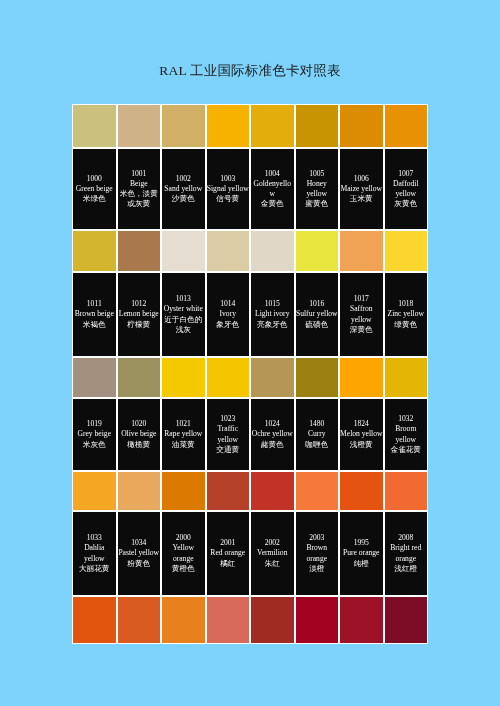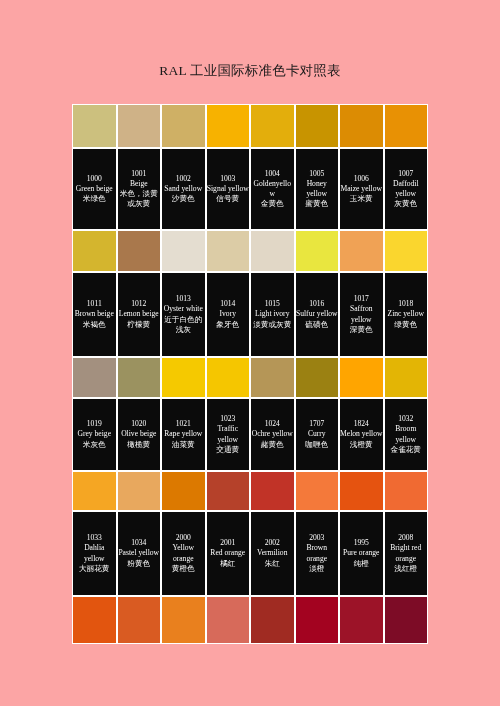--- a/index.html
+++ b/index.html
@@ -10,21 +10,21 @@
   body {
     width: 500px;
     height: 706px;
     font-family: "Liberation Serif", "DejaVu Serif", serif;
     overflow: hidden;
   }
   .page {
     position: relative;
     width: 500px;
     height: 706px;
-    background: #fca5a5;
+    background: #7dd3fc;
   }
   .doc-title {
     position: absolute;
     left: 0;
     top: 62px;
     width: 500px;
     text-align: center;
     font-family: "Liberation Serif", "DejaVu Serif", serif;
     font-size: 13.5px;
     color: #1a1a1a;
@@ -165,21 +165,21 @@
           <span class="lbl-cn">近于白色的浅灰</span>
         </td>
         <td class="label-cell">
           <span class="lbl-code">1014</span>
           <span class="lbl-en">Ivory</span>
           <span class="lbl-cn">象牙色</span>
         </td>
         <td class="label-cell">
           <span class="lbl-code">1015</span>
           <span class="lbl-en">Light ivory</span>
-          <span class="lbl-cn">淡黄或灰黄</span>
+          <span class="lbl-cn">亮象牙色</span>
         </td>
         <td class="label-cell">
           <span class="lbl-code">1016</span>
           <span class="lbl-en">Sulfur yellow</span>
           <span class="lbl-cn">硫磺色</span>
         </td>
         <td class="label-cell">
           <span class="lbl-code">1017</span>
           <span class="lbl-en">Saffron yellow</span>
           <span class="lbl-cn">深黄色</span>
@@ -221,21 +221,21 @@
           <span class="lbl-code">1023</span>
           <span class="lbl-en">Traffic yellow</span>
           <span class="lbl-cn">交通黄</span>
         </td>
         <td class="label-cell">
           <span class="lbl-code">1024</span>
           <span class="lbl-en">Ochre yellow</span>
           <span class="lbl-cn">赭黄色</span>
         </td>
         <td class="label-cell">
-          <span class="lbl-code">1707</span>
+          <span class="lbl-code">1480</span>
           <span class="lbl-en">Curry</span>
           <span class="lbl-cn">咖喱色</span>
         </td>
         <td class="label-cell">
           <span class="lbl-code">1824</span>
           <span class="lbl-en">Melon yellow</span>
           <span class="lbl-cn">浅橙黄</span>
         </td>
         <td class="label-cell">
           <span class="lbl-code">1032</span>

